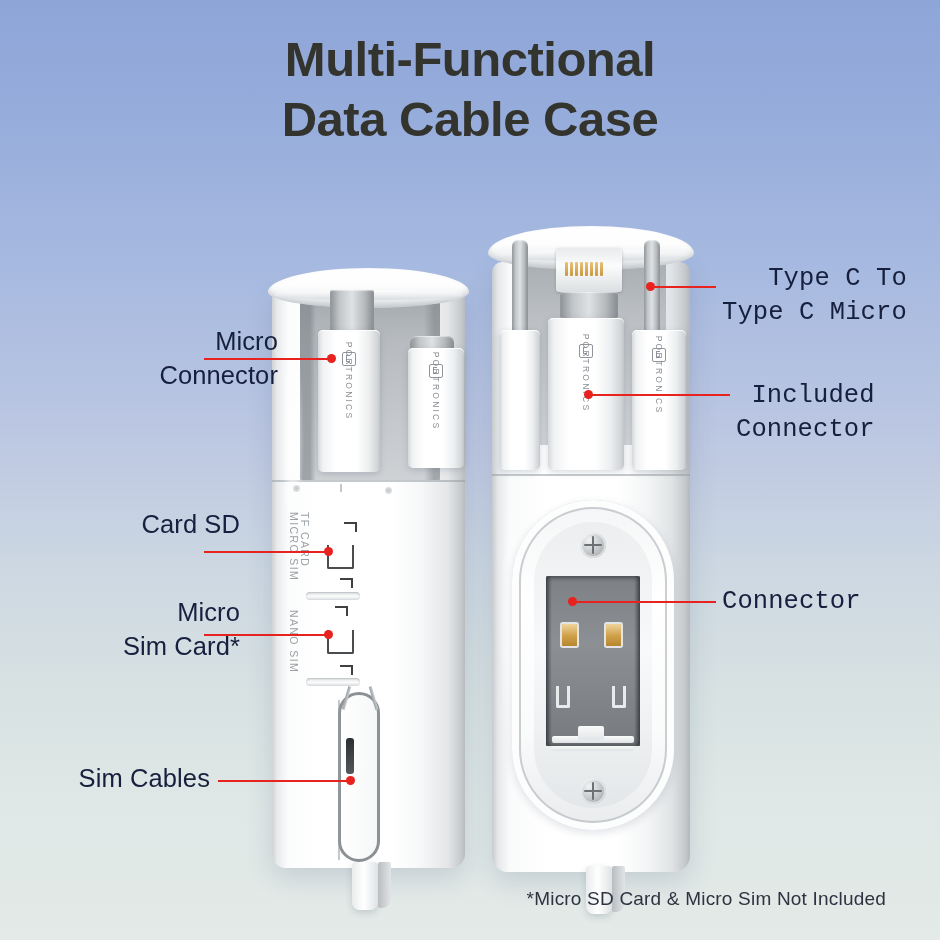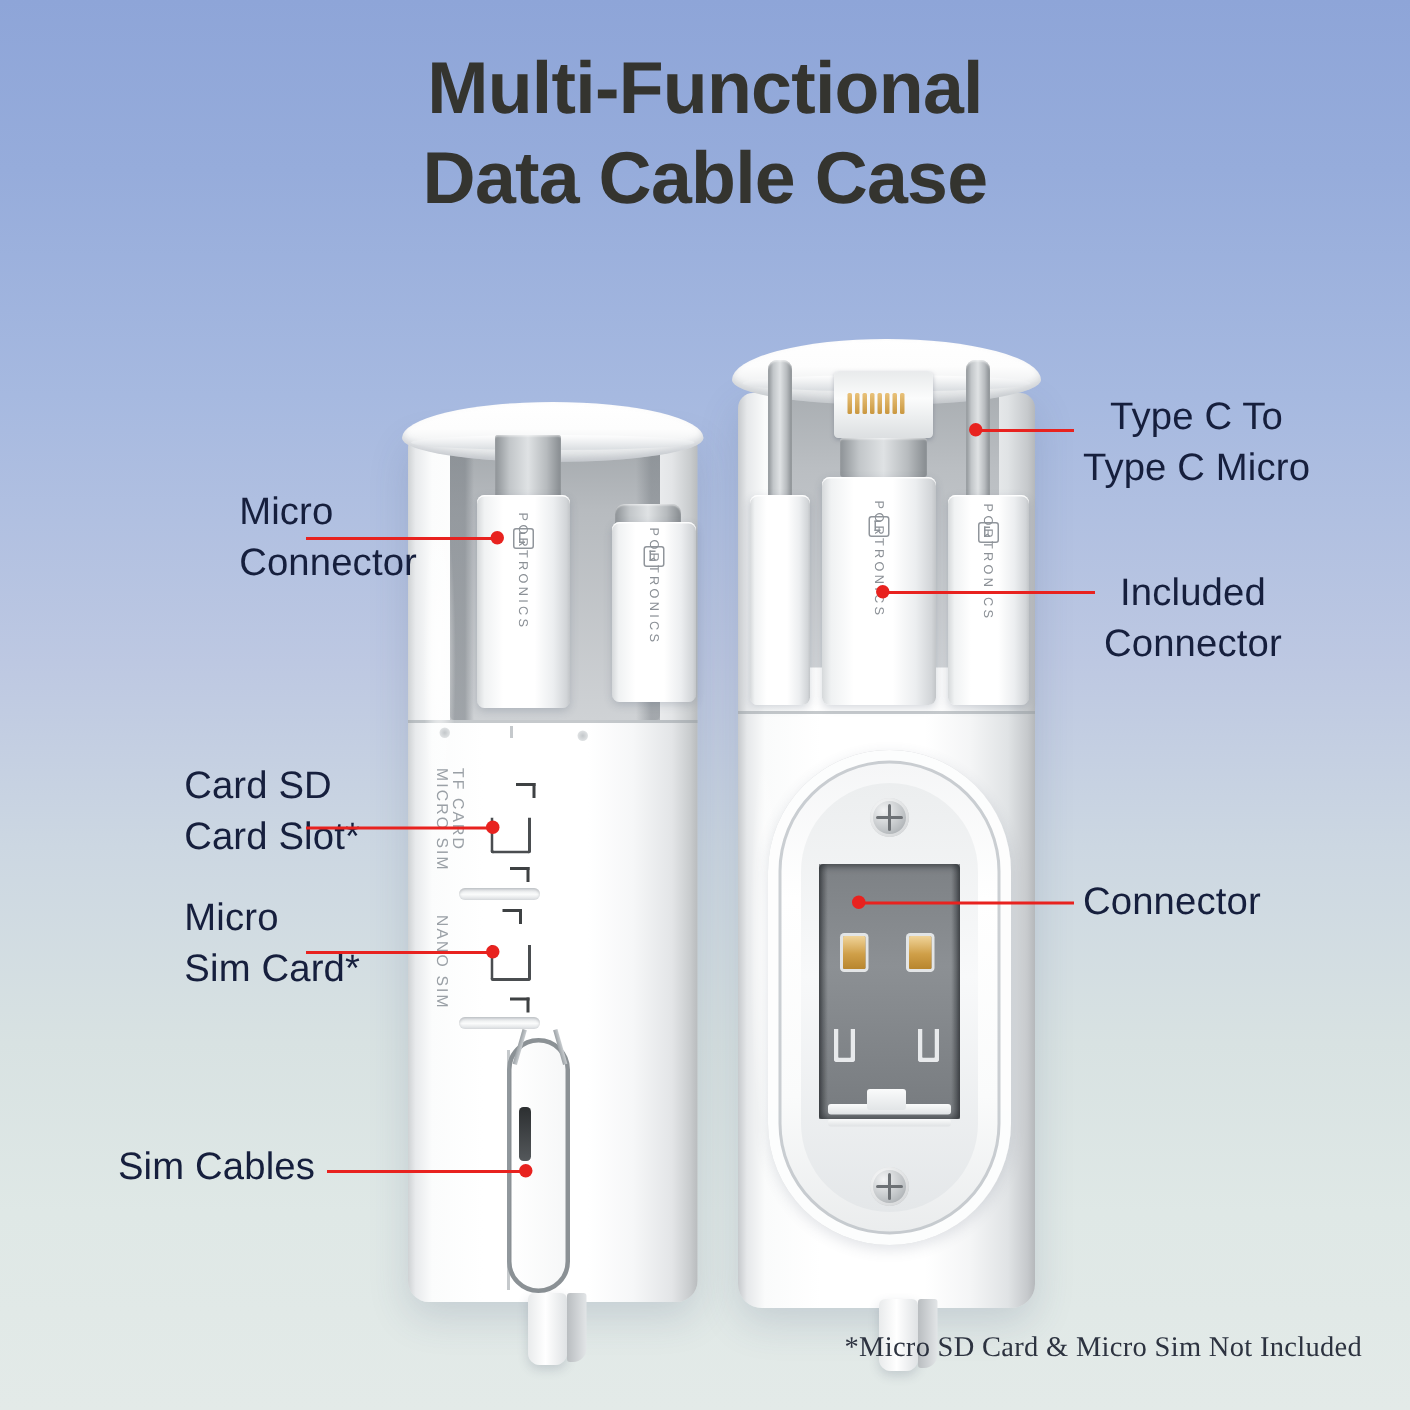--- a/index.html
+++ b/index.html
@@ -37,22 +37,22 @@
   
   .label{
     position:absolute;
     color:#161f3d;
     font-size:25.5px;
     line-height:1.33;
     letter-spacing:0.1px;
     white-space:nowrap;
   }
   .label span{display:block;}
-  .label.r{}
-  .label.l{text-align:center;}
+  .label.r{text-align:right;}
+  .label.l{text-align:right;font-family:Liberation Mono, monospace;}
 
   .footnote{
     position:absolute;
     color:#2d3340;
     font-size:19px;
     letter-spacing:0.2px;
     white-space:nowrap;
   }
 
   
@@ -413,21 +413,20 @@
 
   <div class="label r" style="right:662px;top:325px;">
     <span>Micro</span>
     <span>Connector</span>
   </div>
   <div class="leader" style="left:204px;top:358px;width:128px;"></div>
   <div class="dot" style="left:327px;top:354px;"></div>
 
   <div class="label r" style="right:700px;top:508px;">
     <span>Card SD</span>
-    <span>Card Slot*</span>
   </div>
   <div class="leader" style="left:204px;top:551px;width:126px;"></div>
   <div class="dot" style="left:324px;top:547px;"></div>
 
   <div class="label r" style="right:700px;top:596px;">
     <span>Micro</span>
     <span>Sim Card*</span>
   </div>
   <div class="leader" style="left:204px;top:634px;width:126px;"></div>
   <div class="dot" style="left:324px;top:630px;"></div>
@@ -451,15 +450,15 @@
   </div>
   <div class="leader" style="left:588px;top:394px;width:142px;"></div>
   <div class="dot" style="left:584px;top:390px;"></div>
 
   <div class="label l" style="left:722px;top:585px;">
     <span>Connector</span>
   </div>
   <div class="leader" style="left:572px;top:601px;width:144px;"></div>
   <div class="dot" style="left:568px;top:597px;"></div>
 
-  <div class="footnote" style="right:32px;bottom:30px;font-family:Liberation Serif, serif;">*Micro SD Card &amp; Micro Sim Not Included</div>
+  <div class="footnote" style="right:54px;bottom:30px;">*Micro SD Card &amp; Micro Sim Not Included</div>
 
 </div>
 
 </body></html>

